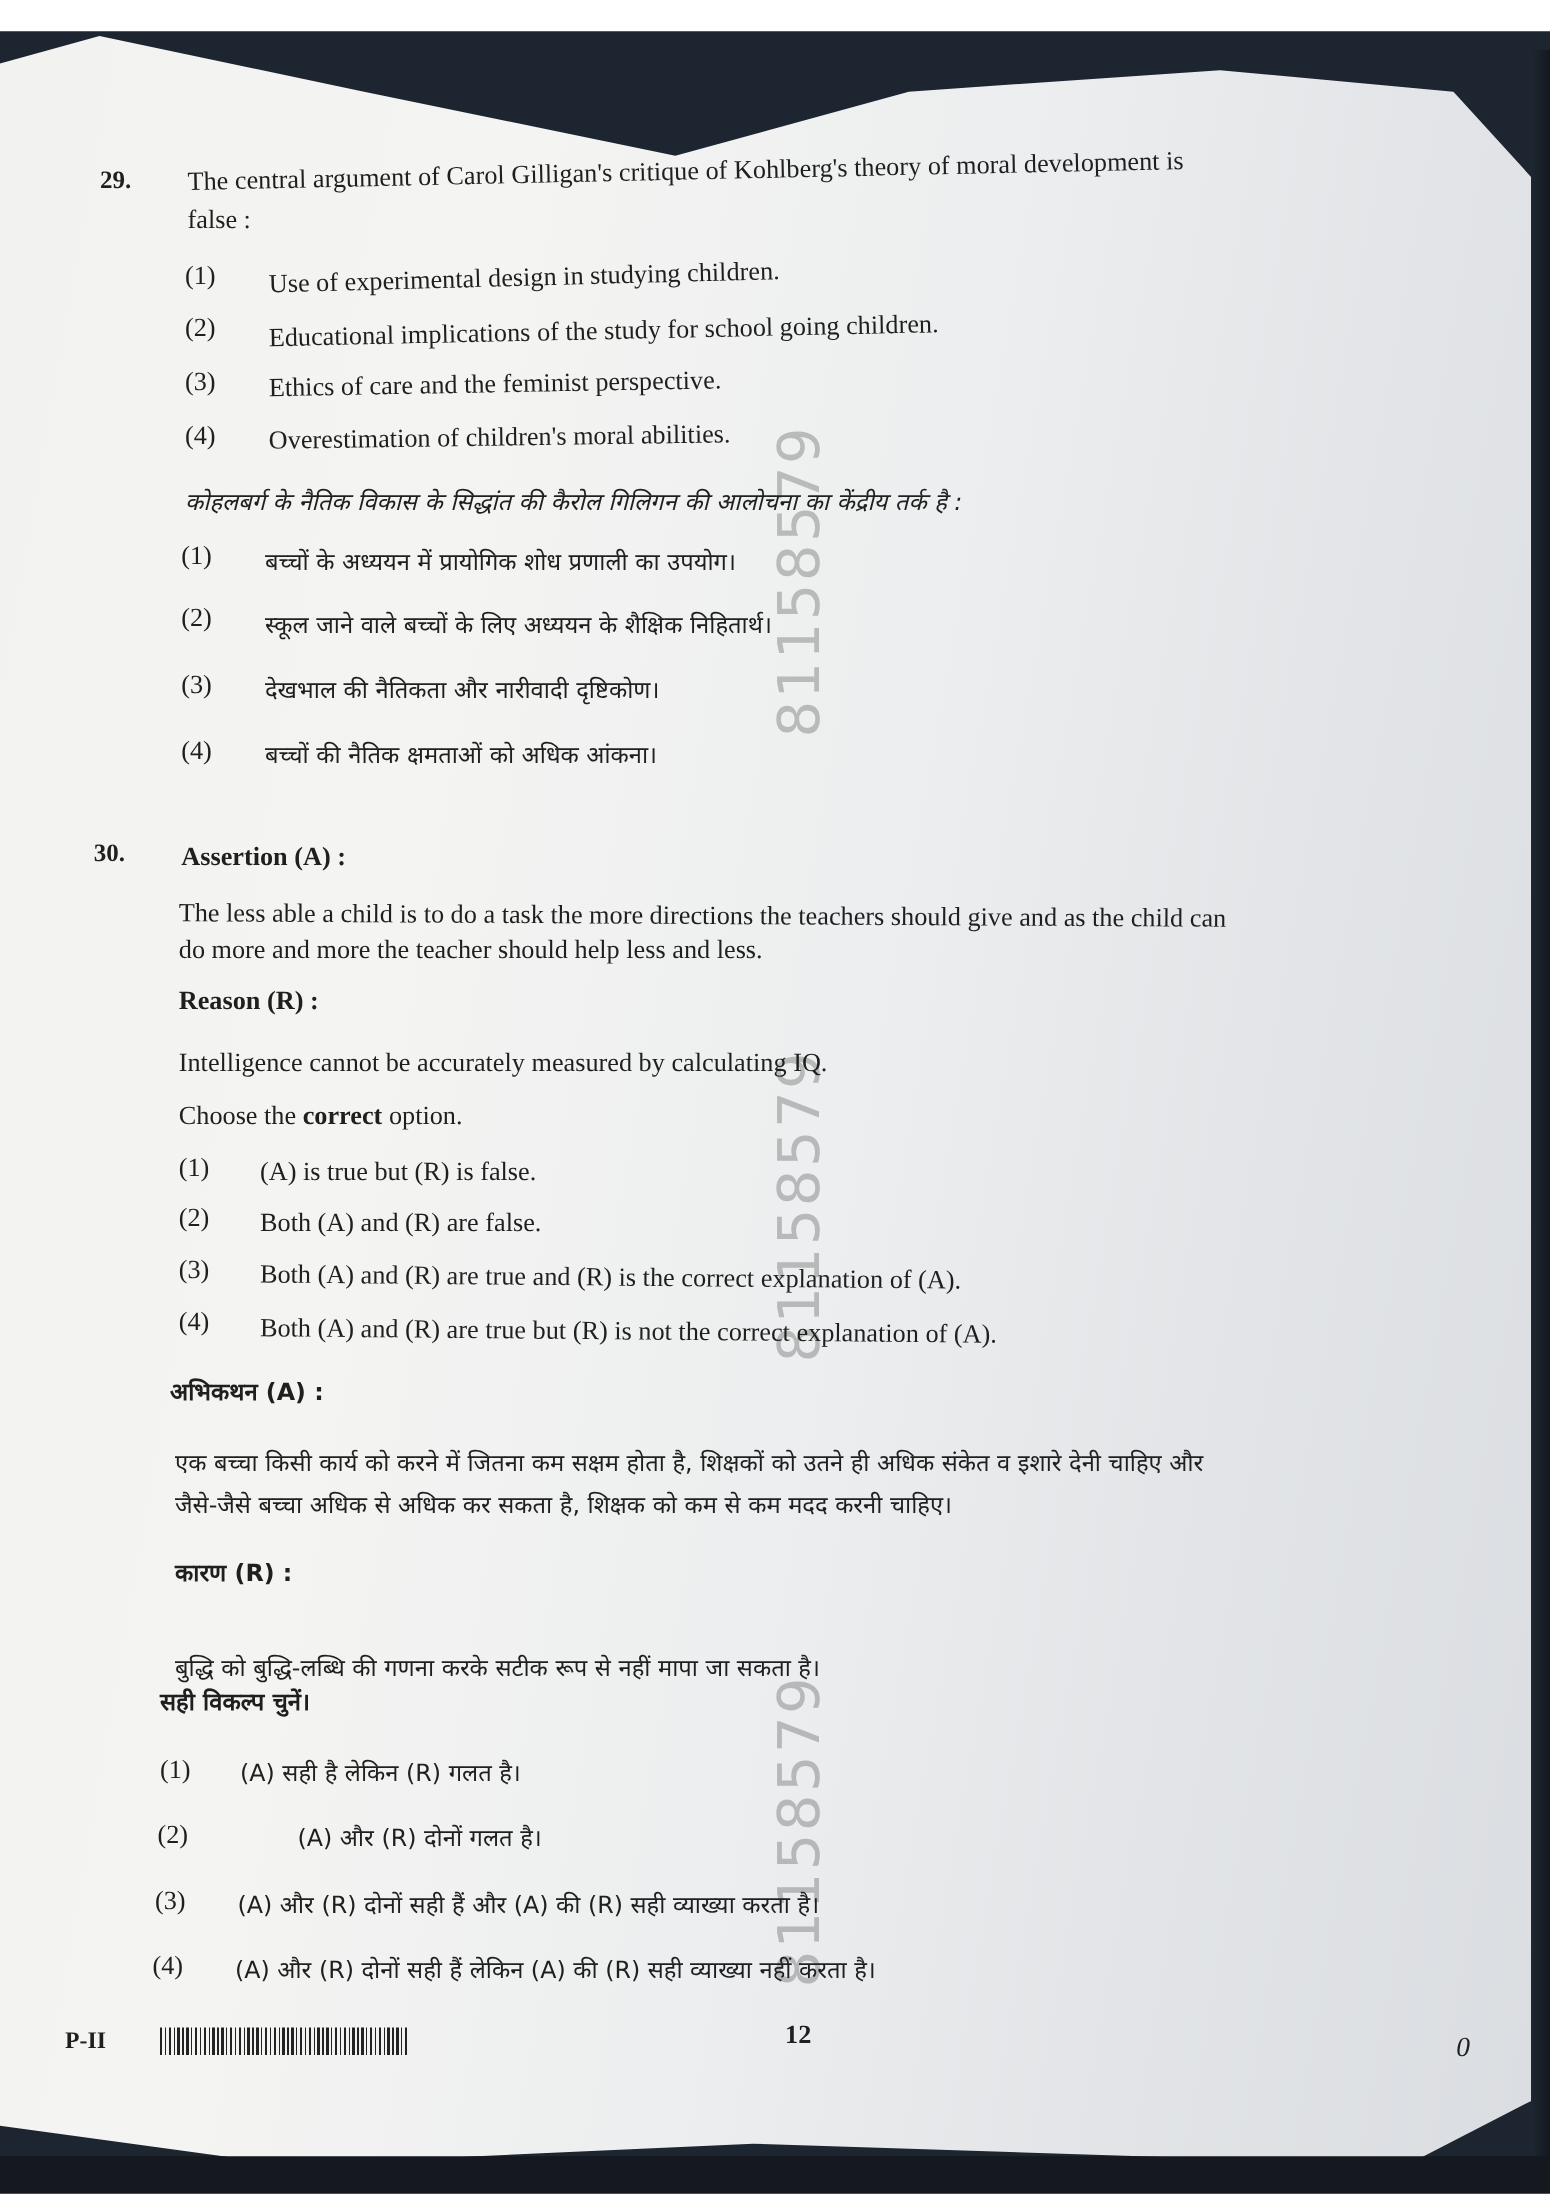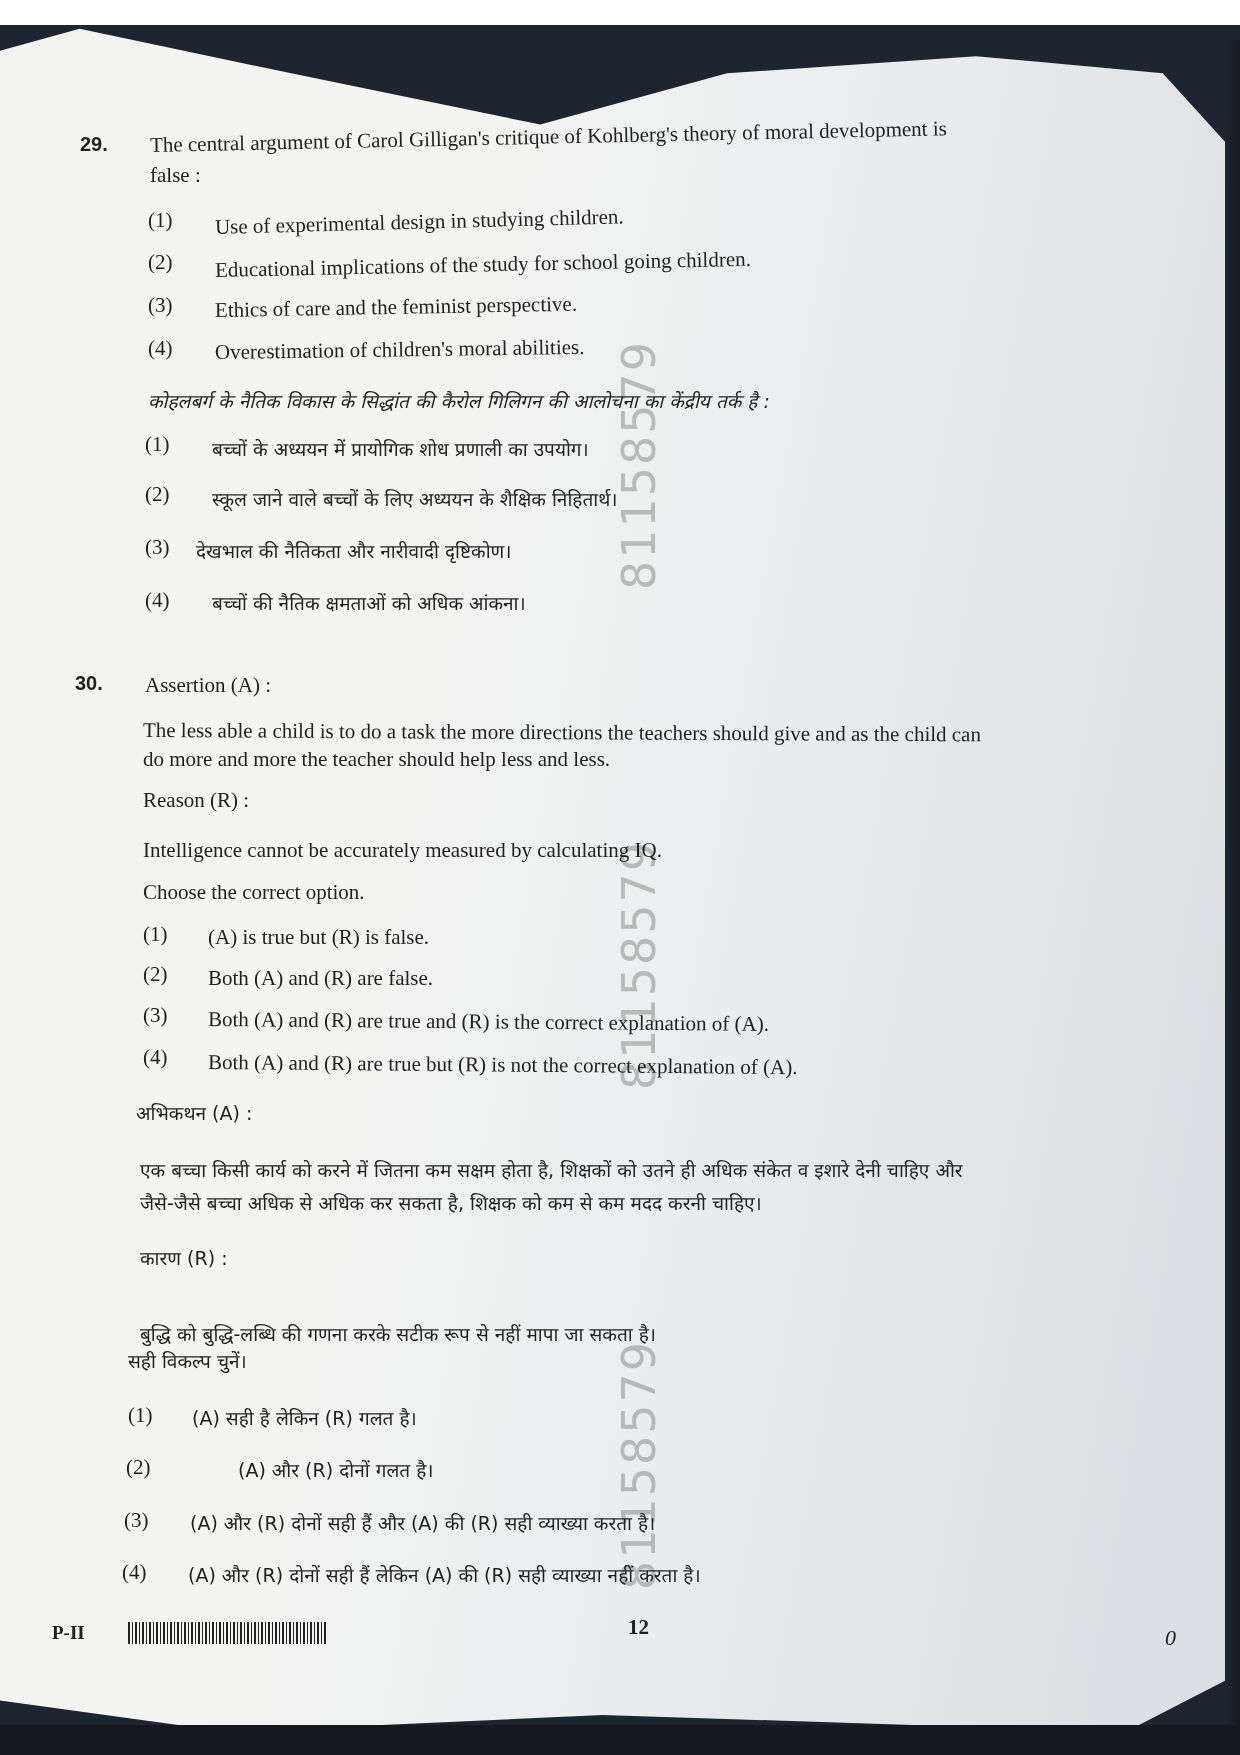--- a/index.html
+++ b/index.html
@@ -43,38 +43,38 @@
       position: absolute;
       left: 0; top: 0;
       width: 1240px; height: 1755px;
       font-family: "DejaVu Serif", "Liberation Serif", serif;
       color: #1f1f1f;
     }
     .qnum {
       position: absolute;
       font-weight: bold;
       font-size: 20px;
-      font-family: Liberation Sans, sans-serif;
+      font-family: Liberation Serif, serif;
     }
     .line {
       position: absolute;
       font-size: 21px;
       white-space: nowrap;
       font-family: "Liberation Serif", serif;
     }
     .hindi {
       font-family: "DejaVu Sans", sans-serif;
       font-size: 19px;
     }
     .opt-num {
       position: absolute;
       font-size: 21px;
       font-family: "Liberation Serif", serif;
     }
-    .bold { font-weight: normal; }
+    .bold { font-weight: bold; }
     .watermark {
       position: absolute;
       font-family: "DejaVu Sans", sans-serif;
       font-size: 46px;
       color: rgba(120,120,120,0.45);
       letter-spacing: 2px;
       transform: rotate(-90deg);
       transform-origin: left top;
       white-space: nowrap;
     }
@@ -141,21 +141,21 @@
       <div class="opt-num" style="left:148px; top:336px;">(4)</div>
       <div class="line" style="left:215px; top:340px; transform:rotate(-0.8deg); transform-origin:left;">Overestimation of children's moral abilities.</div>
 
       <div class="line hindi" style="left:148px; top:388px;font-style:italic;">कोहलबर्ग के नैतिक विकास के सिद्धांत की कैरोल गिलिगन की आलोचना का केंद्रीय तर्क है :</div>
 
       <div class="opt-num" style="left:145px; top:432px;">(1)</div>
       <div class="line hindi" style="left:212px; top:436px;">बच्चों के अध्ययन में प्रायोगिक शोध प्रणाली का उपयोग।</div>
       <div class="opt-num" style="left:145px; top:482px;">(2)</div>
       <div class="line hindi" style="left:212px; top:486px;">स्कूल जाने वाले बच्चों के लिए अध्ययन के शैक्षिक निहितार्थ।</div>
       <div class="opt-num" style="left:145px; top:535px;">(3)</div>
-      <div class="line hindi" style="left:196px; top:538px;">देखभाल की नैतिकता और नारीवादी दृष्टिकोण।</div>
+      <div class="line hindi" style="left:212px; top:538px;">देखभाल की नैतिकता और नारीवादी दृष्टिकोण।</div>
       <div class="opt-num" style="left:145px; top:588px;">(4)</div>
       <div class="line hindi" style="left:212px; top:590px;">बच्चों की नैतिक क्षमताओं को अधिक आंकना।</div>
     </div>
 
     <div>
       <div class="qnum" style="left:75px; top:672px;">30.</div>
       <div class="line bold" style="left:145px; top:673px;">Assertion (A) :</div>
 
       <div class="line" style="left:143px; top:718px; transform:rotate(0.3deg); transform-origin:left;">The less able a child is to do a task the more directions the teachers should give and as the child can</div>
       <div class="line" style="left:143px; top:747px;">do more and more the teacher should help less and less.</div>

